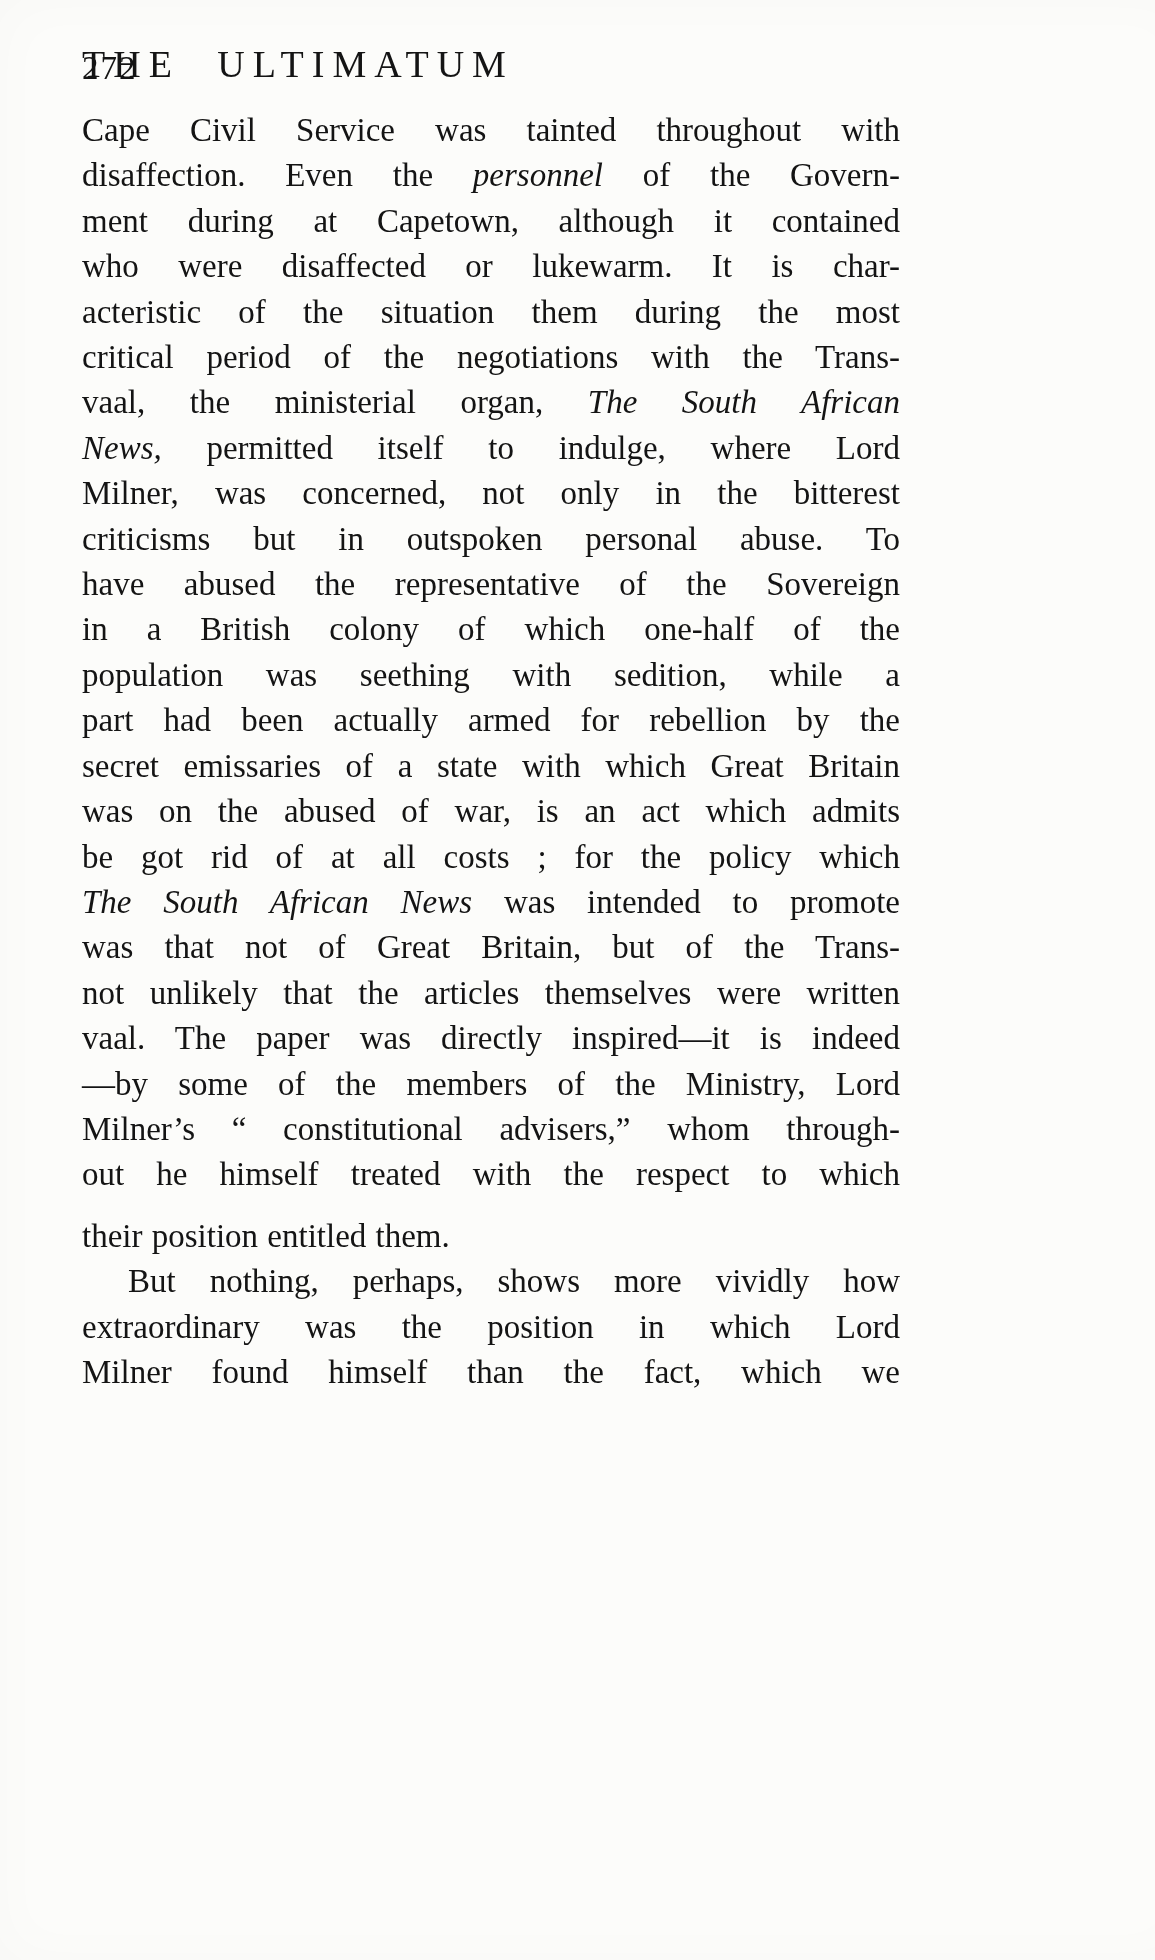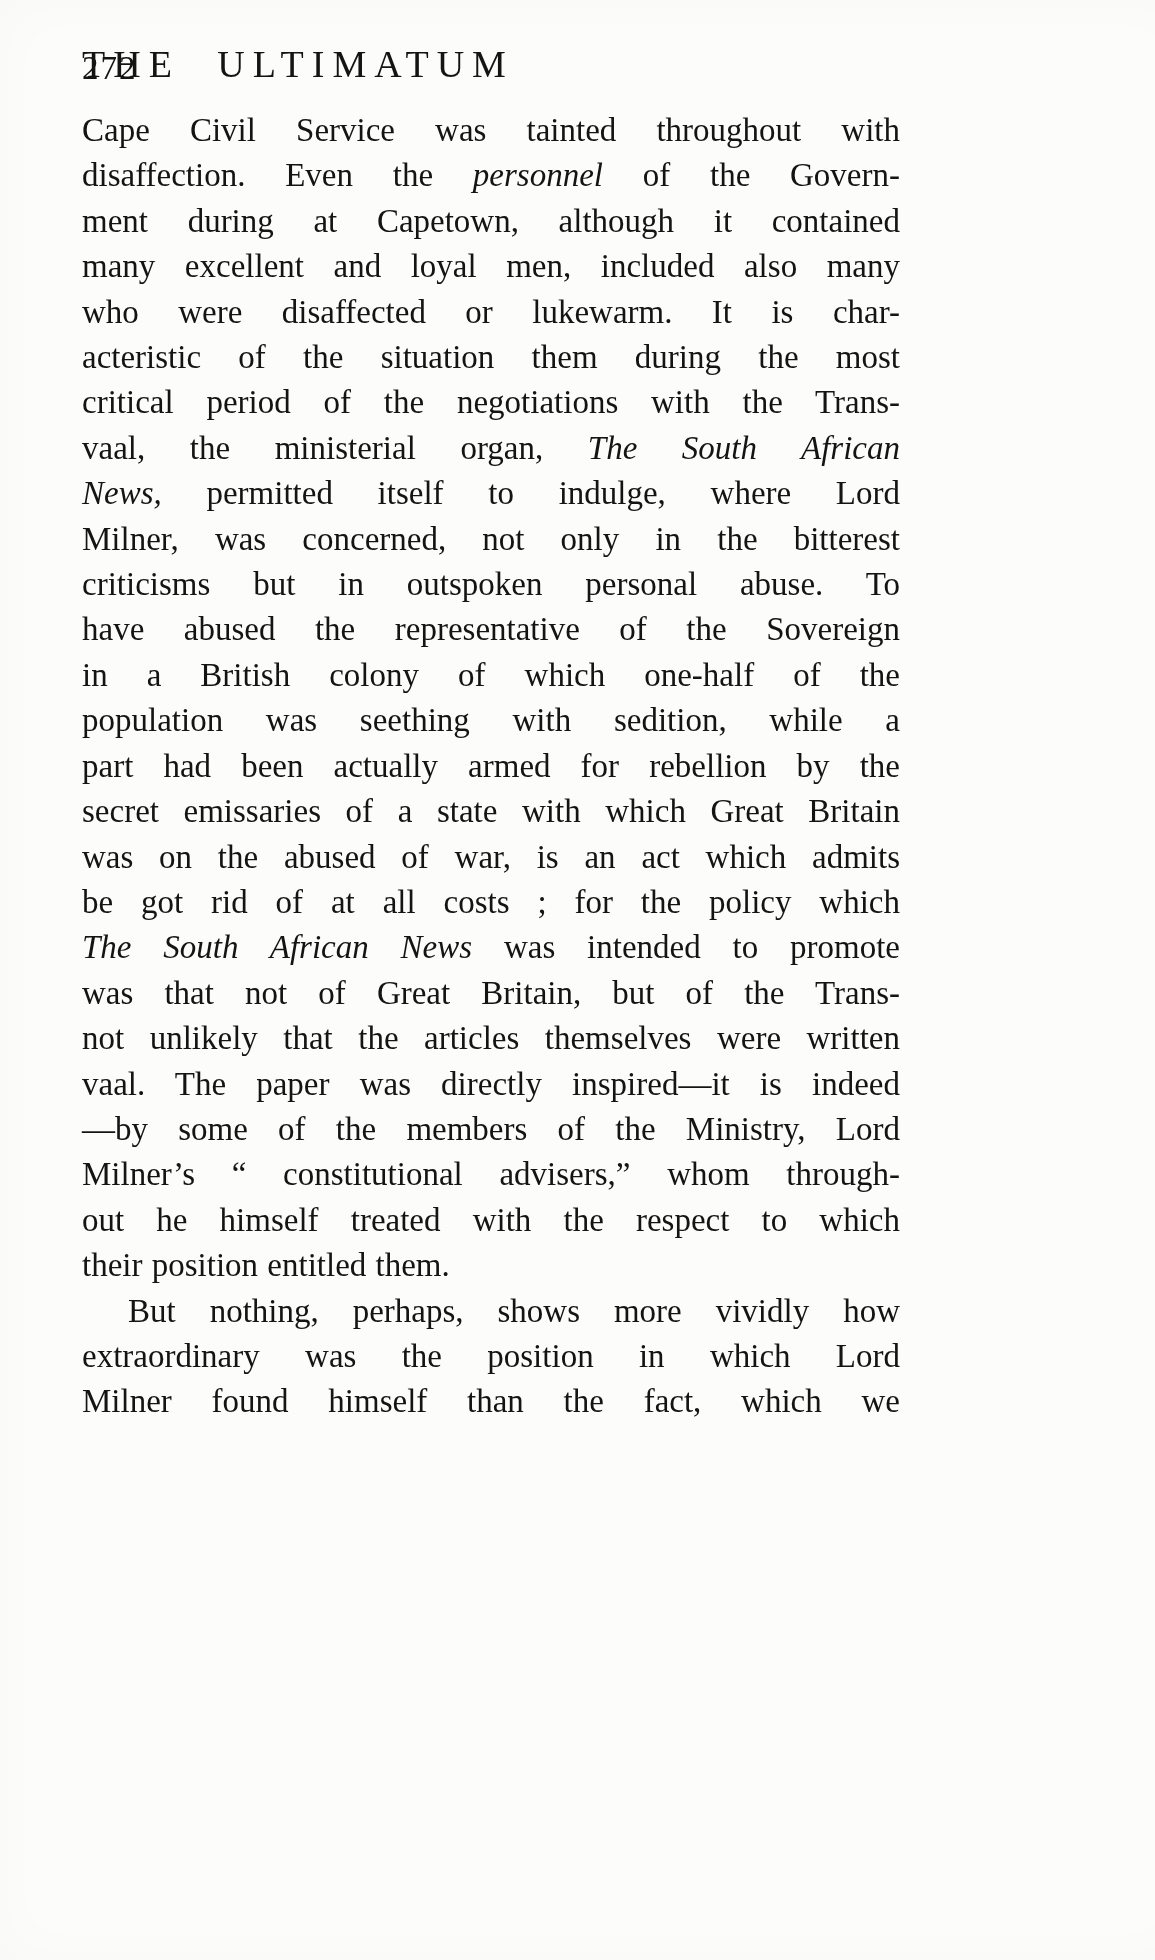--- a/index.html
+++ b/index.html
@@ -49,20 +49,21 @@
     line-height: 45.4px;
   }
   .line {
     text-align: justify;
     text-align-last: justify;
     word-spacing: 1px;
   }
   .line-left {
     text-align: left;
     text-align-last: left;
+    margin-top: 16px;
   }
   .line-indent {
     text-indent: 46px;
   }
   .italic {
     font-style: italic;
   }
 </style>
 </head>
 <body>
@@ -70,21 +71,20 @@
 <div class="page">
   <div class="text-column">
     <div class="page-header">
       <span class="page-number">272</span>
       <span class="running-title">THE ULTIMATUM</span>
     </div>
     <div class="body-text">
         <div class="line"><span>Cape Civil Service was tainted throughout with</span></div>
         <div class="line"><span>disaffection.  Even the </span><span class="italic">personnel</span><span> of the Govern-</span></div>
         <div class="line"><span>ment during at Capetown, although it contained</span></div>
-        <div class="line"><span>many excellent and loyal men, included also many</span></div>
         <div class="line"><span>who were disaffected or lukewarm.  It is char-</span></div>
         <div class="line"><span>acteristic of the situation them during the most</span></div>
         <div class="line"><span>critical period of the negotiations with the Trans-</span></div>
         <div class="line"><span>vaal, the ministerial organ, </span><span class="italic">The South African</span></div>
         <div class="line"><span class="italic">News,</span><span> permitted itself to indulge, where Lord</span></div>
         <div class="line"><span>Milner, was concerned, not only in the bitterest</span></div>
         <div class="line"><span>criticisms but in outspoken personal abuse.  To</span></div>
         <div class="line"><span>have abused the representative of the Sovereign</span></div>
         <div class="line"><span>in a British colony of which one-half of the</span></div>
         <div class="line"><span>population was seething with sedition, while a</span></div>

